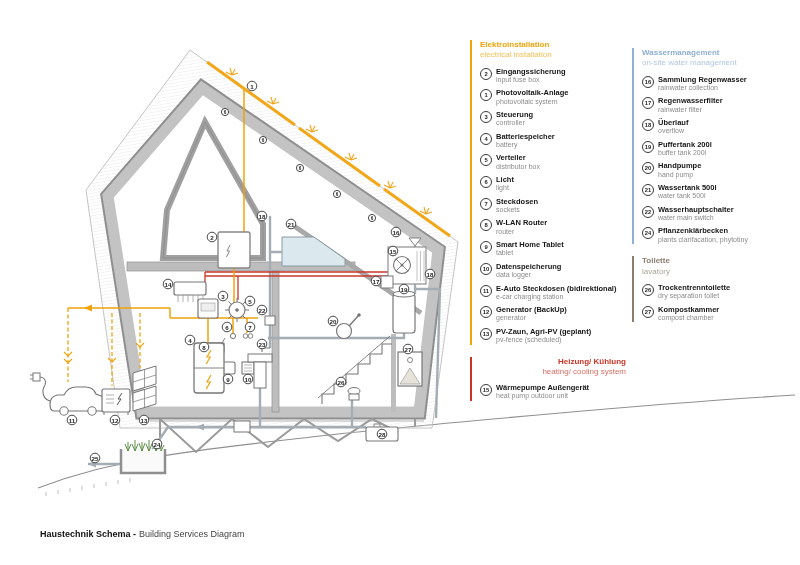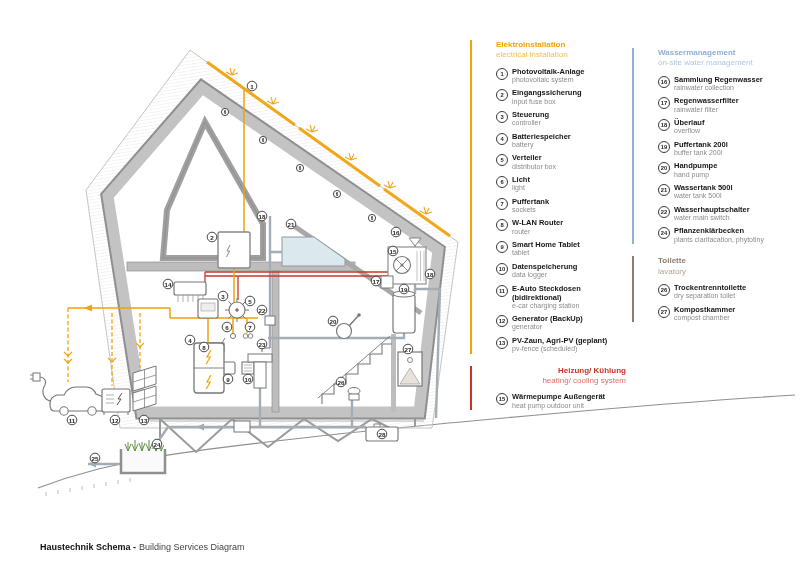--- a/index.html
+++ b/index.html
@@ -1,30 +1,30 @@
 <!DOCTYPE html>
 <html><head>
 <meta charset="utf-8">
 <style>
   html,body{margin:0;padding:0;background:#fff;}
   .stage{position:relative;width:800px;height:565px;background:#fff;overflow:hidden;
          font-family:"Liberation Sans",sans-serif;}
   svg.diagram{position:absolute;left:0;top:0;}
   .legend{position:absolute;}
-  .legend-section{border-left:2px solid #ccc;padding-left:24px;margin-bottom:12px;}
+  .legend-section{border-left:2px solid #ccc;padding-left:8px;margin-bottom:12px;}
   .sec-title{font-size:8px;line-height:1.3;margin-bottom:6px;}
   .sec-title .t-de{font-weight:bold;display:block;}
   .sec-title .t-en{display:block;opacity:.72;}
   .l-item{display:flex;margin-bottom:4px;}
   .l-num{flex:0 0 auto;width:10px;height:10px;border:1px solid #3a3a3a;border-radius:50%;
          font-size:5.8px;font-weight:bold;display:flex;align-items:center;justify-content:center;
          margin:1px 4px 0 0;color:#222;background:#fff;}
   .l-de{font-size:7.5px;font-weight:bold;color:#151515;line-height:1.22;}
   .l-en{font-size:7px;color:#8b8b8b;line-height:1.22;}
-  .footer{position:absolute;left:40px;top:529px;font-size:9px;color:#444;margin-top:13px;}
+  .footer{position:absolute;left:40px;top:529px;font-size:9px;color:#444;}
   .footer .b{font-weight:bold;color:#111;margin-right:3px;}
 </style>
 </head>
 <body>
 
 <div class="stage">
 
 <svg class="diagram" width="800" height="565" viewBox="0 0 800 565">
   <defs>
     <pattern id="hatch" width="6" height="3.2" patternUnits="userSpaceOnUse" patternTransform="rotate(-9)">
@@ -383,34 +383,34 @@
       </g>
 </svg>
 
 <div class="legend" id="col1" style="left:470px;top:40px;width:156px;">
       <div class="legend-section" style="border-left-color: rgb(240, 163, 10);">
         <div class="sec-title" style="color: rgb(240, 163, 10);">
           <span class="t-de">Elektroinstallation</span>
           <span class="t-en">electrical installation</span>
         </div>
         <div class="l-item">
+          <span class="l-num">2</span>
+          <div>
+            <div class="l-de">Eingangssicherung</div>
+            <div class="l-en">input fuse box</div>
+          </div>
+        </div>
+        <div class="l-item">
           <span class="l-num">1</span>
           <div>
             <div class="l-de">Photovoltaik-Anlage</div>
             <div class="l-en">photovoltaic system</div>
           </div>
         </div>
         <div class="l-item">
-          <span class="l-num">2</span>
-          <div>
-            <div class="l-de">Eingangssicherung</div>
-            <div class="l-en">input fuse box</div>
-          </div>
-        </div>
-        <div class="l-item">
           <span class="l-num">3</span>
           <div>
             <div class="l-de">Steuerung</div>
             <div class="l-en">controller</div>
           </div>
         </div>
         <div class="l-item">
           <span class="l-num">4</span>
           <div>
             <div class="l-de">Batteriespeicher</div>
@@ -427,21 +427,21 @@
         <div class="l-item">
           <span class="l-num">6</span>
           <div>
             <div class="l-de">Licht</div>
             <div class="l-en">light</div>
           </div>
         </div>
         <div class="l-item">
           <span class="l-num">7</span>
           <div>
-            <div class="l-de">Puffertank</div>
+            <div class="l-de">Steckdosen</div>
             <div class="l-en">sockets</div>
           </div>
         </div>
         <div class="l-item">
           <span class="l-num">8</span>
           <div>
             <div class="l-de">W-LAN Router</div>
             <div class="l-en">router</div>
           </div>
         </div>

